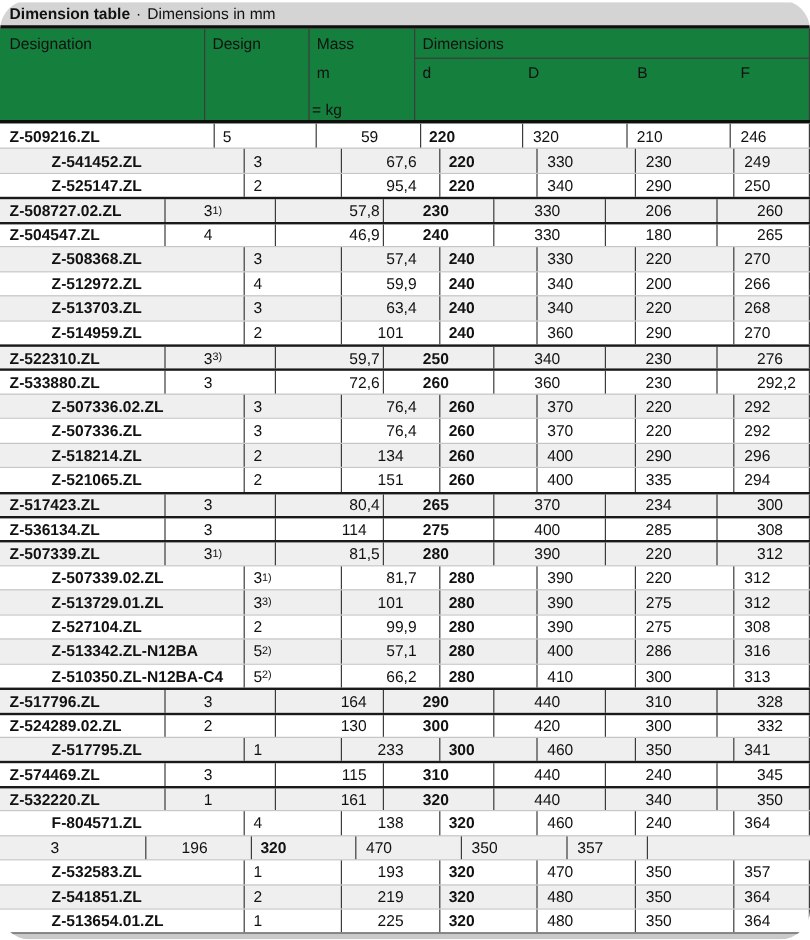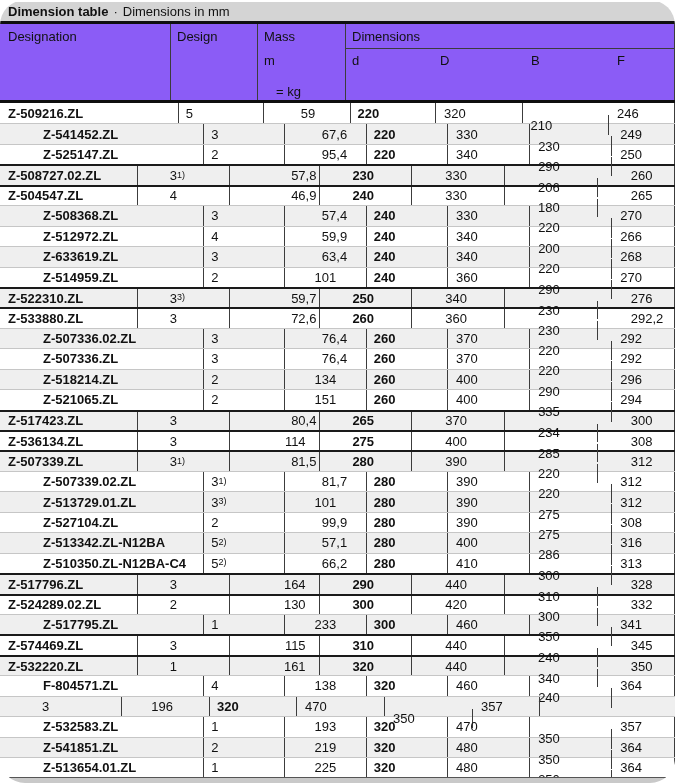--- a/index.html
+++ b/index.html
@@ -23,26 +23,26 @@
     white-space:nowrap;
   }
   .titlebar .t-bold{font-weight:bold;}
   .titlebar .t-sep{margin:0 5px;}
   .blackrule{position:absolute;left:0;top:21px;width:675px;height:3px;background:#0f0f0f;}
 
   
   .thead{
     position:absolute;left:0;top:24px;width:675px;height:79px;
     box-sizing:border-box;border-bottom:3px solid #0f0f0f;
-    background:#8b5cf6;
+    background:#15803d;
   }
   .thead .vline{position:absolute;top:0;bottom:0;width:1px;background:var(--col-border,#3c3c3c);}
   .th-label{position:absolute;top:5px;white-space:nowrap;}
   .mass-m{position:absolute;top:29px;left:264px;}
-  .mass-kg{position:absolute;top:60px;left:276px;}
+  .mass-kg{position:absolute;top:60px;left:260px;}
   .dims-underline{position:absolute;left:345px;right:0;top:24px;height:1px;background:var(--col-border,#3c3c3c);}
   .dims-sub span{position:absolute;top:29px;white-space:nowrap;}
   .hd-right{position:absolute;right:0;top:0;bottom:0;width:1px;background:var(--col-border,#3c3c3c);}
 
   
   .tbody{position:absolute;left:0;top:103px;width:675px;}
   .row{
     display:flex;width:675px;height:20.45px;box-sizing:border-box;
     background:#ffffff;
   }
@@ -56,21 +56,21 @@
     white-space:nowrap;overflow:hidden;
   }
   .c-designation{width:182px;padding-left:8px;font-weight:bold;text-align:center;}
   .c-design{width:87px;padding-left:7px;}
   .c-design sup{font-size:9px;line-height:0;vertical-align:super;position:relative;top:-1px;}
   .c-mass{width:88px;}
   .c-mass .mi{display:inline-block;width:51px;text-align:right;}
   .c-mass .md{display:inline-block;text-align:left;}
   .c-d{width:87px;padding-left:7px;font-weight:bold;}
   .c-D{width:88px;padding-left:8px;}
-  .c-B{width:88px;padding-left:8px;margin-top:12px;}
+  .c-B{width:88px;padding-left:8px;}
   .c-F{width:67px;padding-left:8px;}
 
   .footer{
     position:absolute;left:0;bottom:0;width:675px;height:5px;
     background:var(--footer-bg,#c9c9c9);
     border-top:1px solid #555;box-sizing:content-box;
   }
 </style>
 </head>
 <body>
@@ -186,21 +186,21 @@
         <div class="c c-mass">
           <span class="mi">59</span>
           <span class="md">,9</span>
         </div>
         <div class="c c-d">240</div>
         <div class="c c-D">340</div>
         <div class="c c-B">200</div>
         <div class="c c-F">266</div>
       </div>
       <div class="row alt thin">
-        <div class="c c-designation">Z-633619.ZL</div>
+        <div class="c c-designation">Z-513703.ZL</div>
         <div class="c c-design">3</div>
         <div class="c c-mass">
           <span class="mi">63</span>
           <span class="md">,4</span>
         </div>
         <div class="c c-d">240</div>
         <div class="c c-D">340</div>
         <div class="c c-B">220</div>
         <div class="c c-F">268</div>
       </div>

